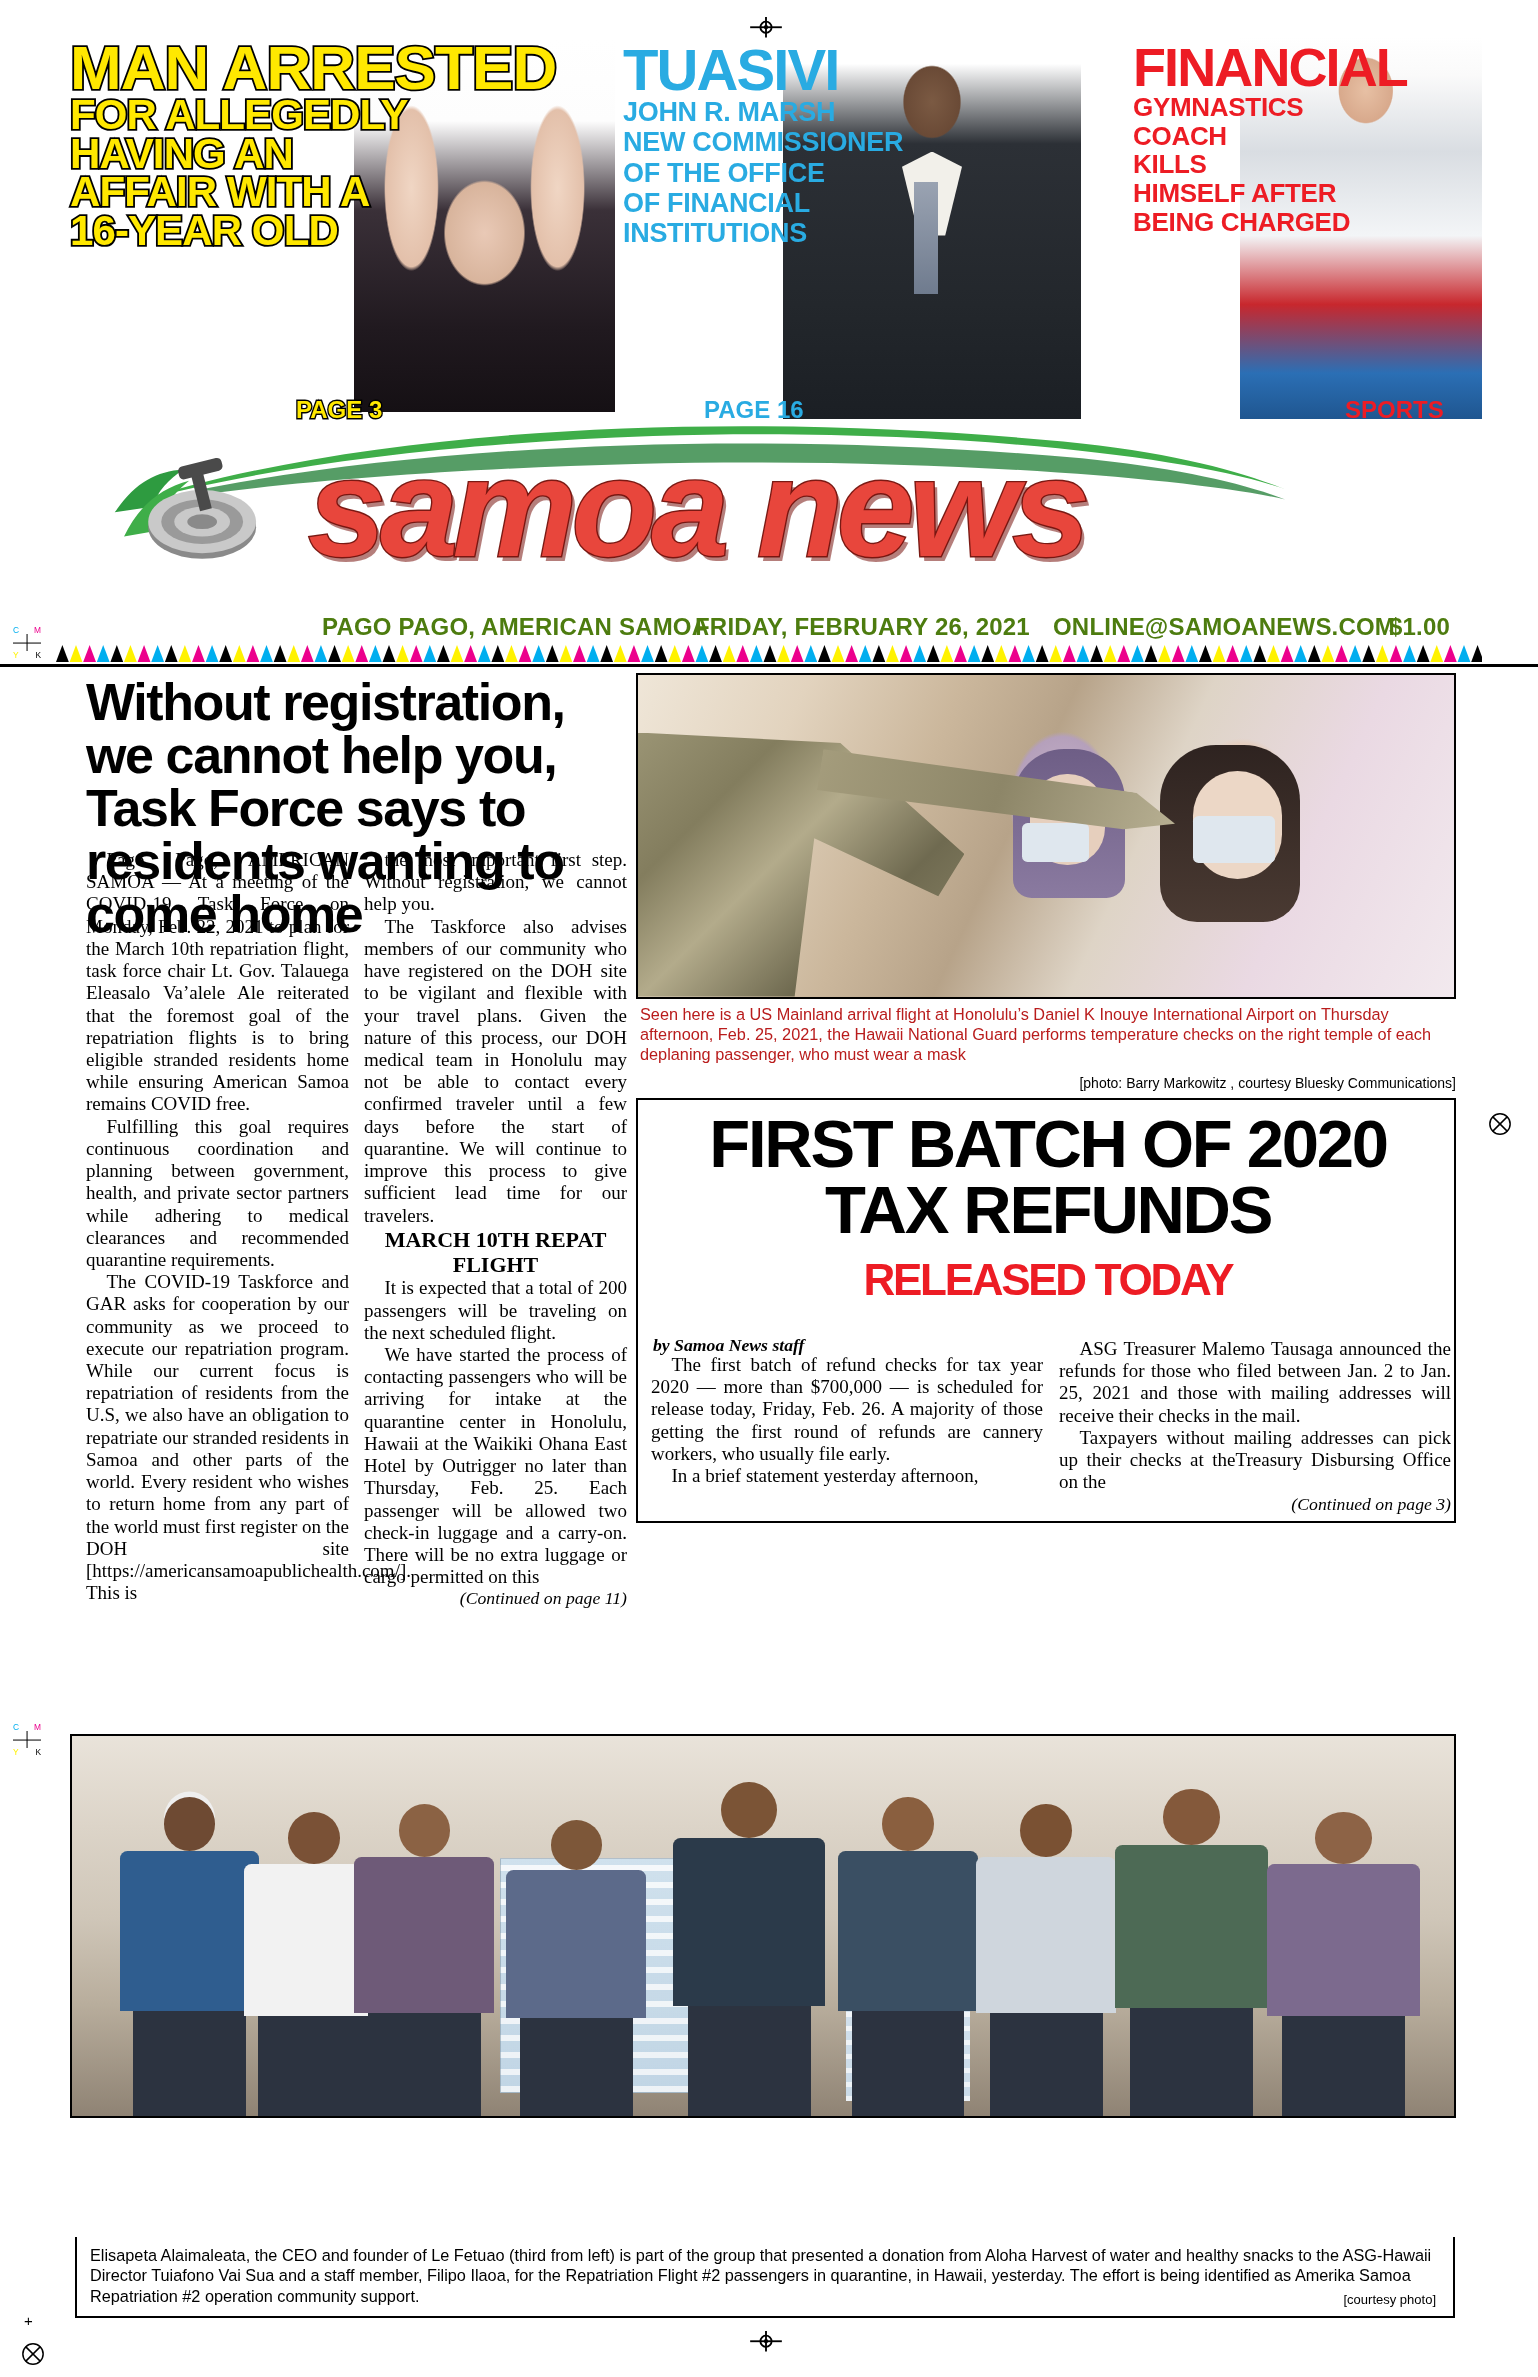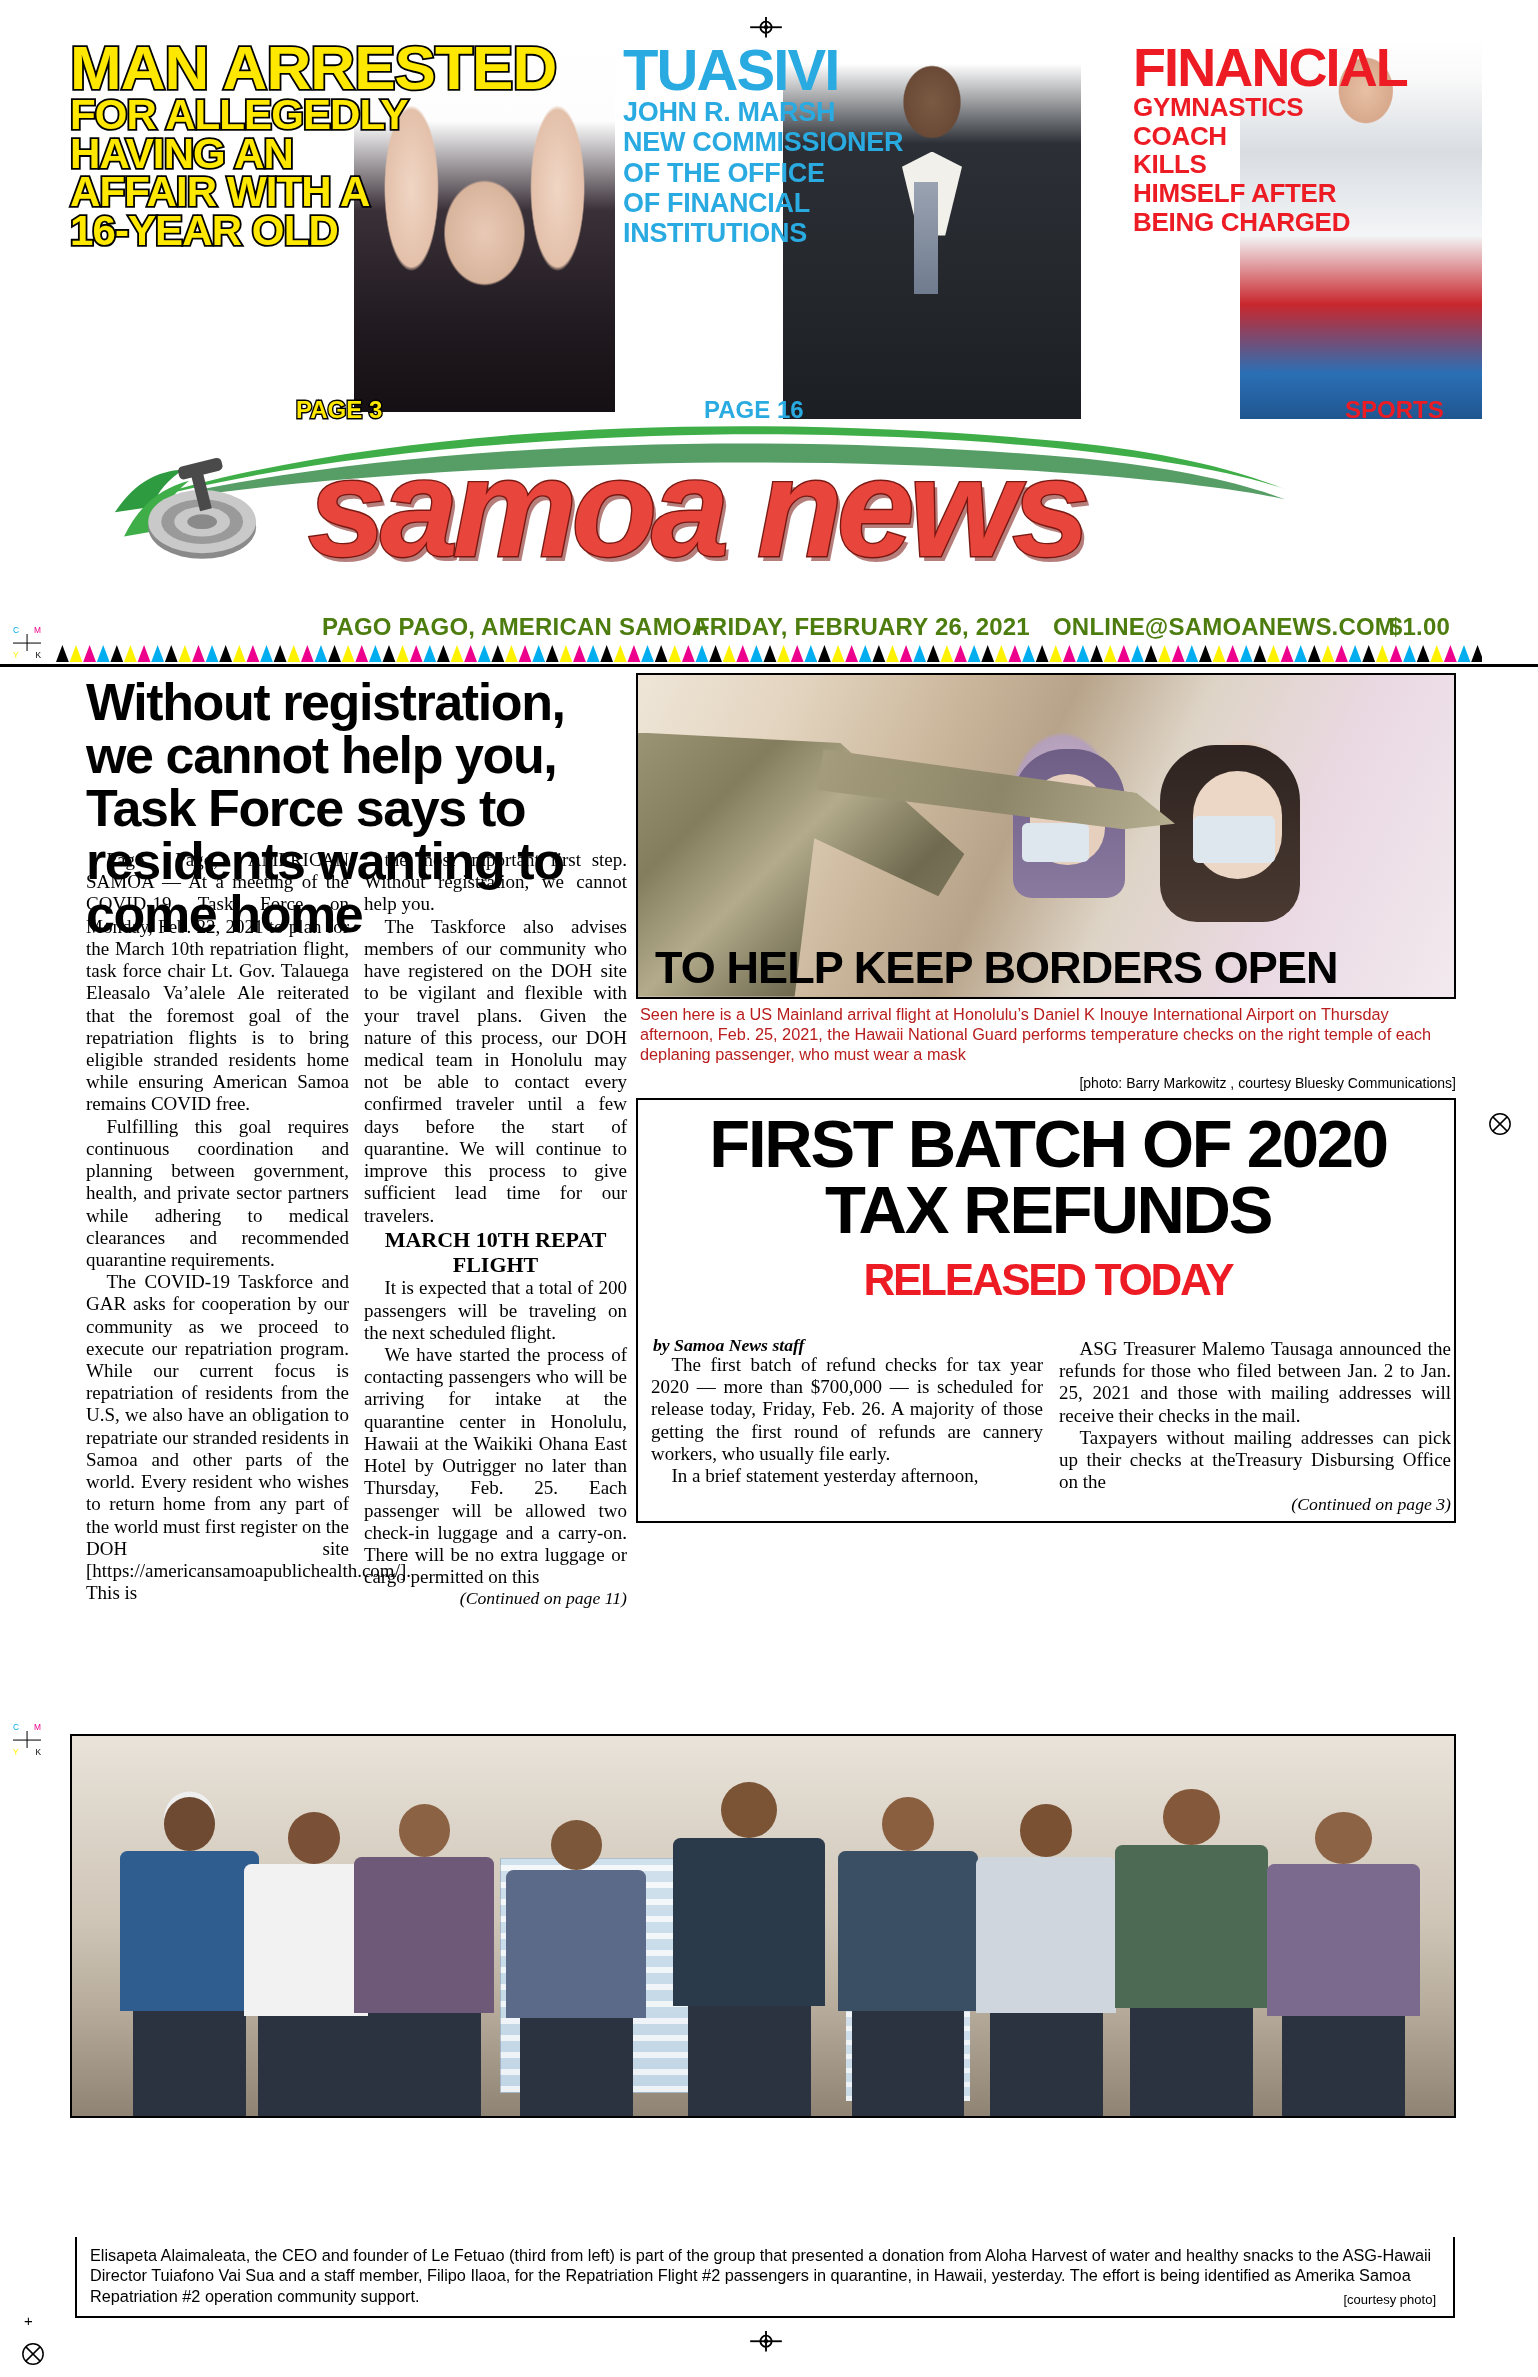--- a/index.html
+++ b/index.html
@@ -564,23 +564,20 @@
     <div class="scene"></div>
     <div class="hijab"></div>
     <div class="hair"></div>
     <div class="face2"></div>
     <div class="face1"></div>
     <div class="mask3"></div>
     <div class="mask1"></div>
     <div class="mask2"></div>
     <div class="soldier"></div>
     <div class="arm"></div>
-    <div id="photo-caption-band">
-      <span class="txt">TO HELP KEEP BORDERS OPEN</span>
-    </div>
   </div>
   <div id="photo-cutline">Seen here is a US Mainland arrival flight at Honolulu’s Daniel K Inouye International Airport on Thursday afternoon, Feb. 25, 2021, the Hawaii National Guard performs temperature checks on the right temple of each deplaning passenger, who must wear a mask</div>
   <div id="photo-credit">[photo: Barry Markowitz , courtesy Bluesky Communications]</div>
 
   <div id="tax-box">
     <div id="tax-head">FIRST BATCH OF 2020 TAX REFUNDS</div>
     <div id="tax-head-red">RELEASED TODAY</div>
     <div id="tax-byline">by Samoa News staff</div>
   </div>
 

